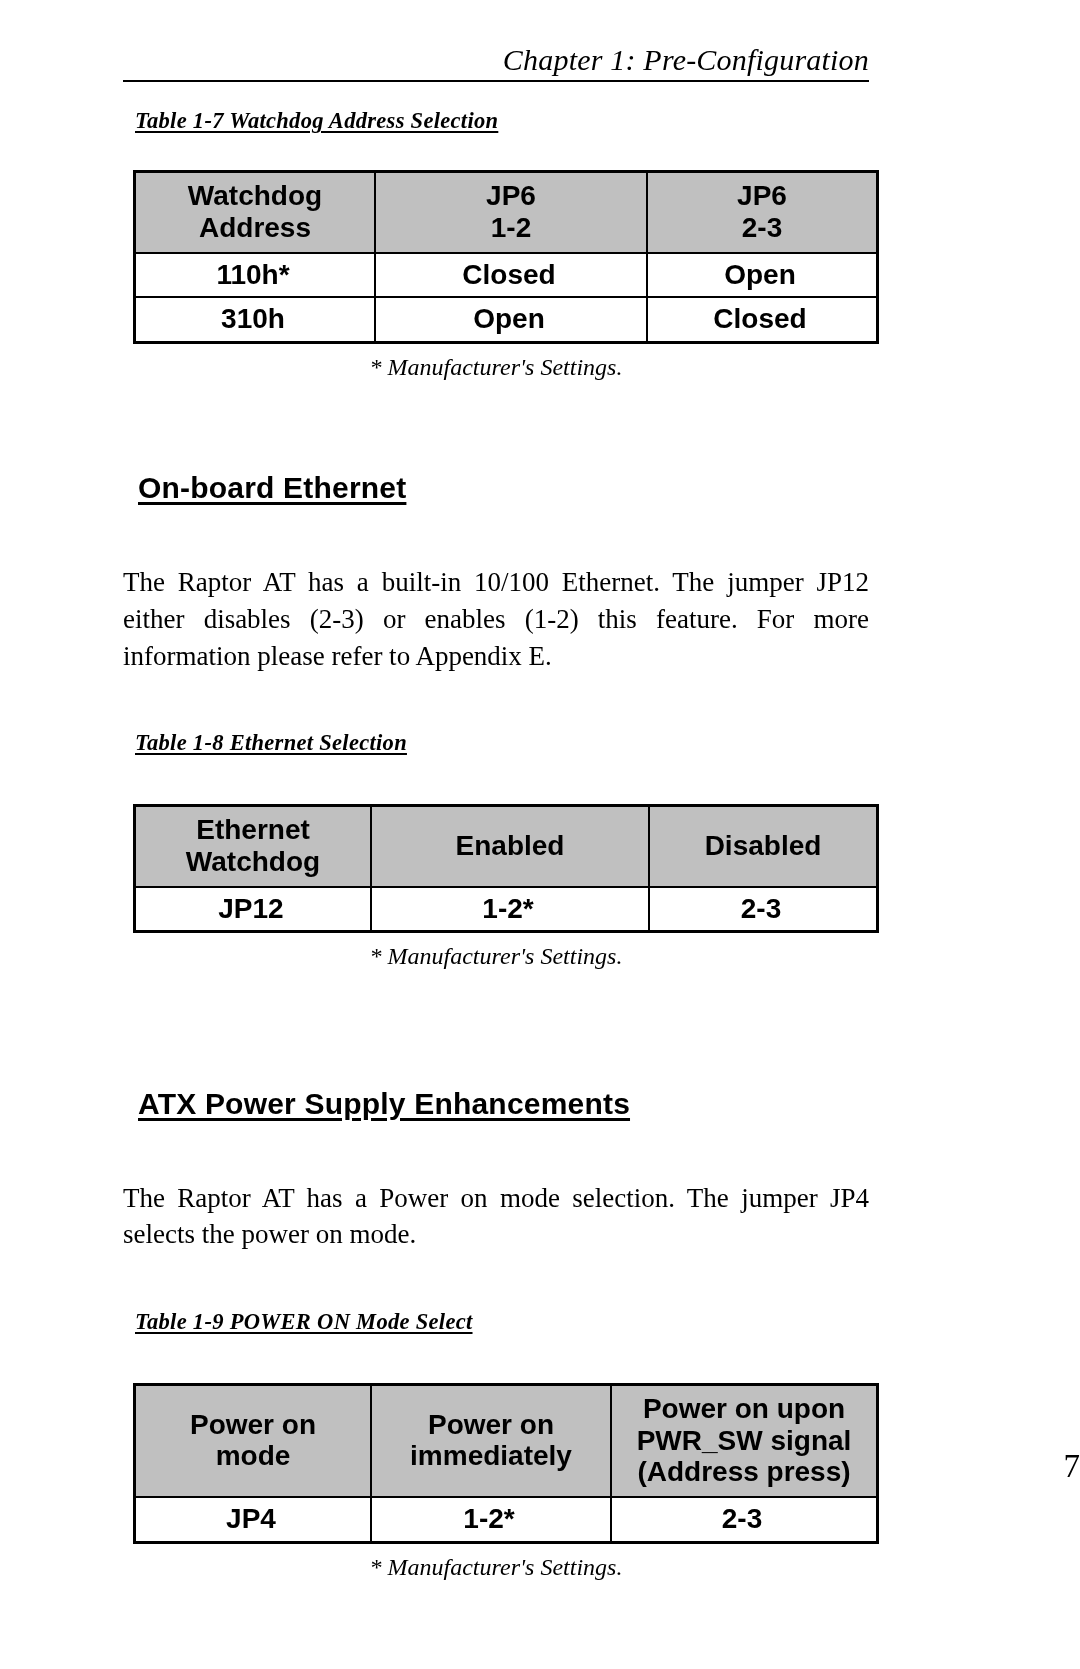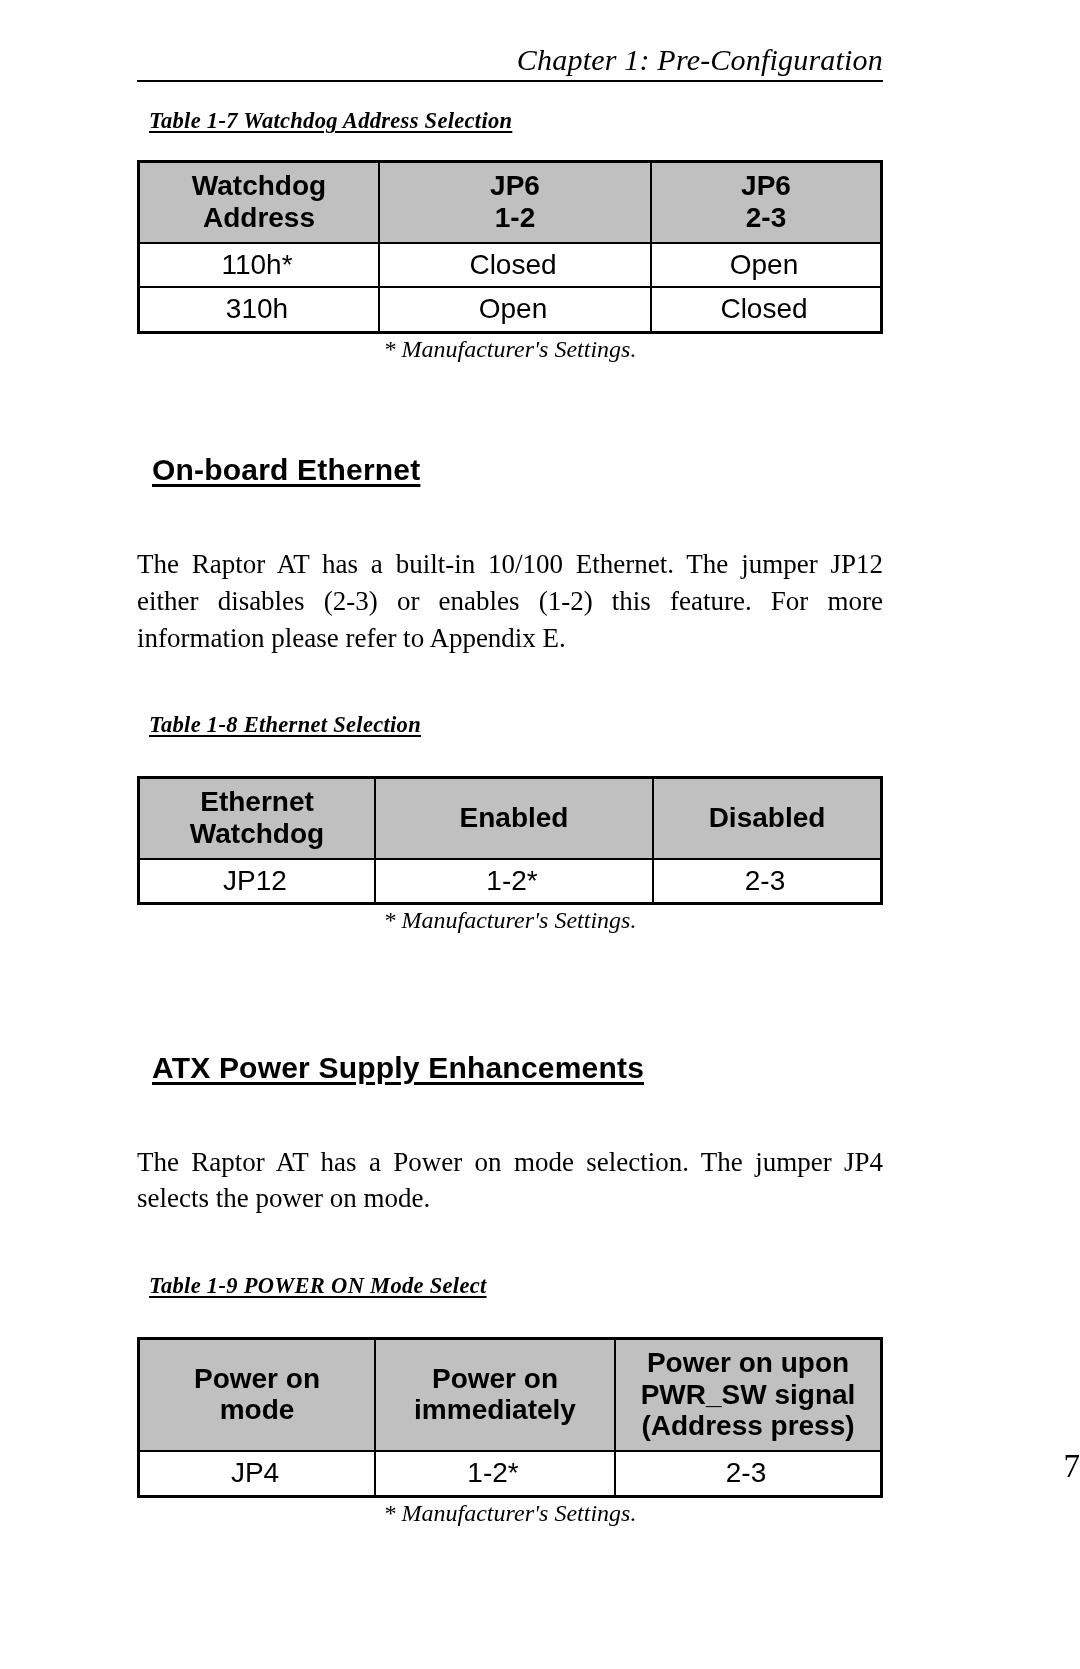--- a/index.html
+++ b/index.html
@@ -17,21 +17,21 @@
   }
   .page {
     position: relative;
     width: 1080px;
     height: 1669px;
     box-sizing: border-box;
     padding: 0;
   }
   .content {
     position: absolute;
-    left: 137px;
+    left: 123px;
     top: 0;
     width: 746px;
   }
 
   
   .running-header {
     padding-top: 44px;
     text-align: right;
     font-family: "Liberation Serif", "DejaVu Serif", serif;
     font-style: italic;
@@ -56,38 +56,38 @@
     margin: 12px;
     white-space: nowrap;
   }
 
   
   table.jtable {
     border-collapse: collapse;
     width: 746px;
     table-layout: fixed;
     border: 3px solid #000;
-    margin: 0;
+    margin: 10px;
   }
   table.jtable td {
     border: 2px solid #000;
     text-align: center;
     font-family: "Liberation Sans", "DejaVu Sans", sans-serif;
     padding: 0;
   }
   table.jtable thead td {
     background: #c0c0c0;
     font-weight: bold;
     font-size: 28px;
     line-height: 1.13;
     padding: 7px 4px 8px 4px;
   }
   table.jtable tbody td {
     background: #ffffff;
-    font-weight: normal;
+    font-weight: bold;
     font-size: 28px;
     line-height: 1.2;
     padding: 4px 4px 5px 0;
   }
   table.jtable thead td .hline { display: block; }
 
   
   .footnote {
     font-family: "Liberation Serif", "DejaVu Serif", serif;
     font-style: italic;

